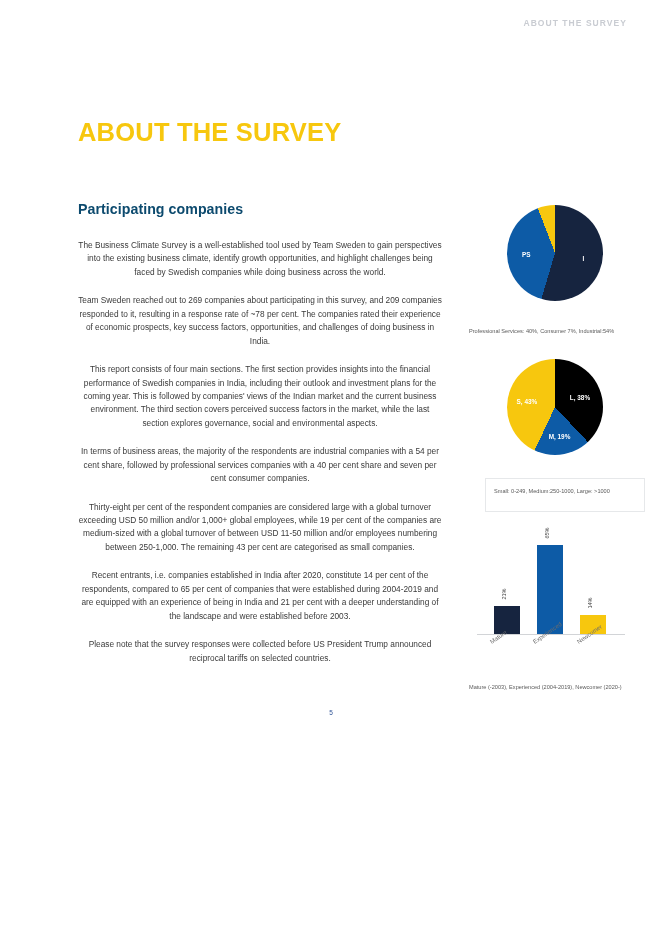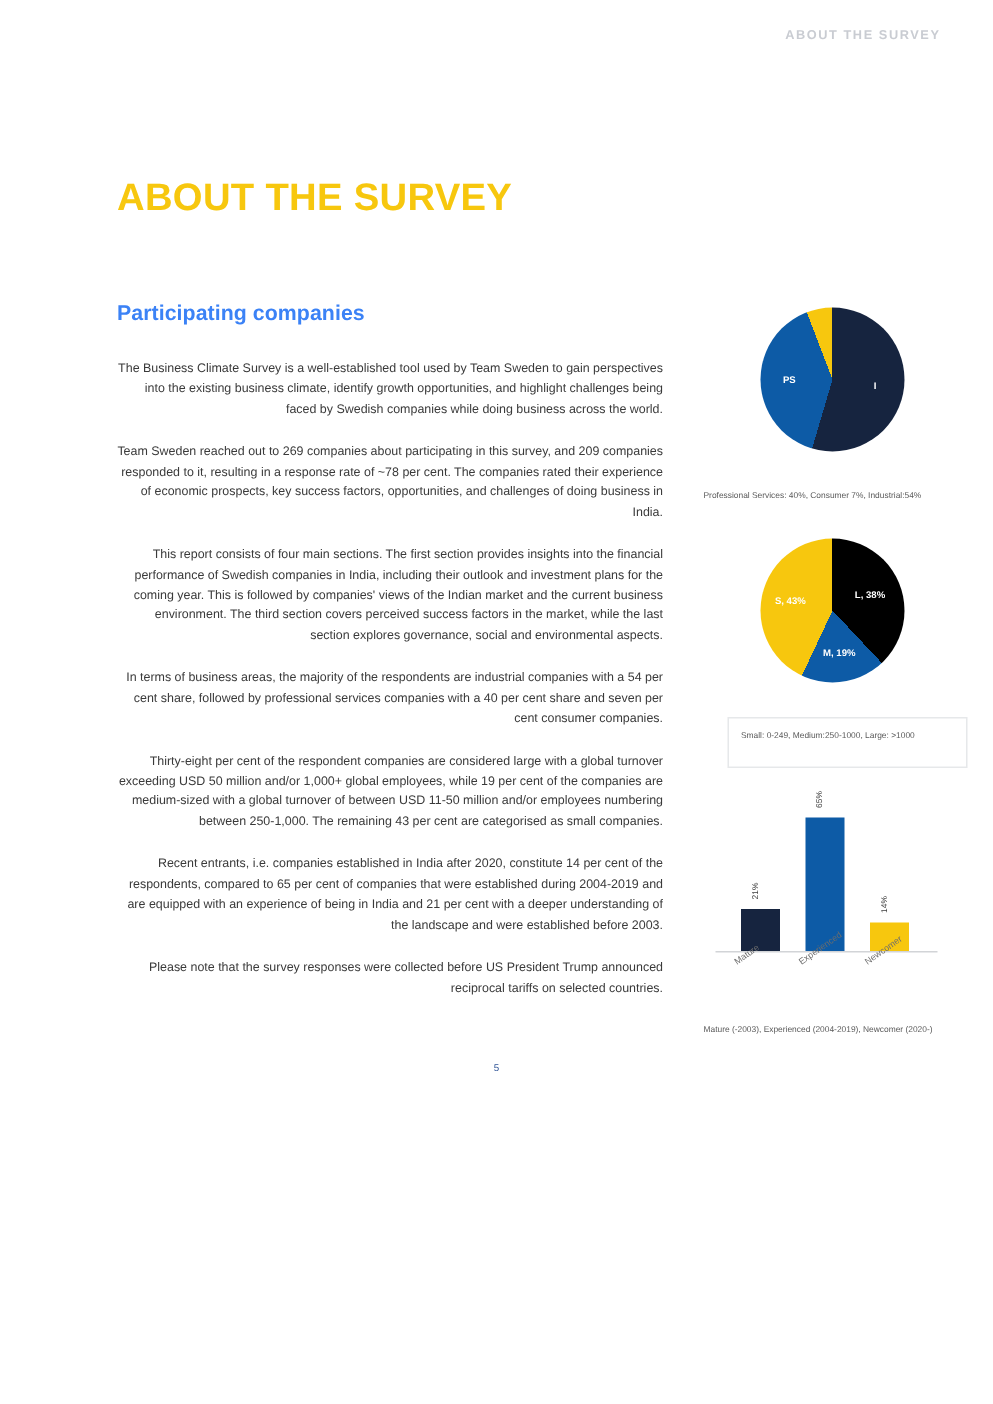--- a/index.html
+++ b/index.html
@@ -32,30 +32,30 @@
     font-size: 25.5px;
     font-weight: bold;
     color: #f7c70e;
     letter-spacing: .2px;
     line-height: 1.1;
     margin-bottom: 55px;
   }
   .section-title {
     font-size: 14.2px;
     font-weight: bold;
-    color: #3b82f6;
+    color: #0c4a6e;
     margin-bottom: 22px;
     letter-spacing: .05px;
   }
   .body-p {
     font-size: 8.3px;
     line-height: 1.62;
     color: #3a3a3a;
     margin-bottom: 15px;
-    text-align: right;
+    text-align: center;
   }
   .body-p.italic { }
 
   
   .fig-col { position: absolute; left: 455px; top: 205px; width: 200px; }
   .figure { margin-bottom: 14px; }
   .fig-canvas {
     position: relative;
     width: 200px; height: 115px;
   }

